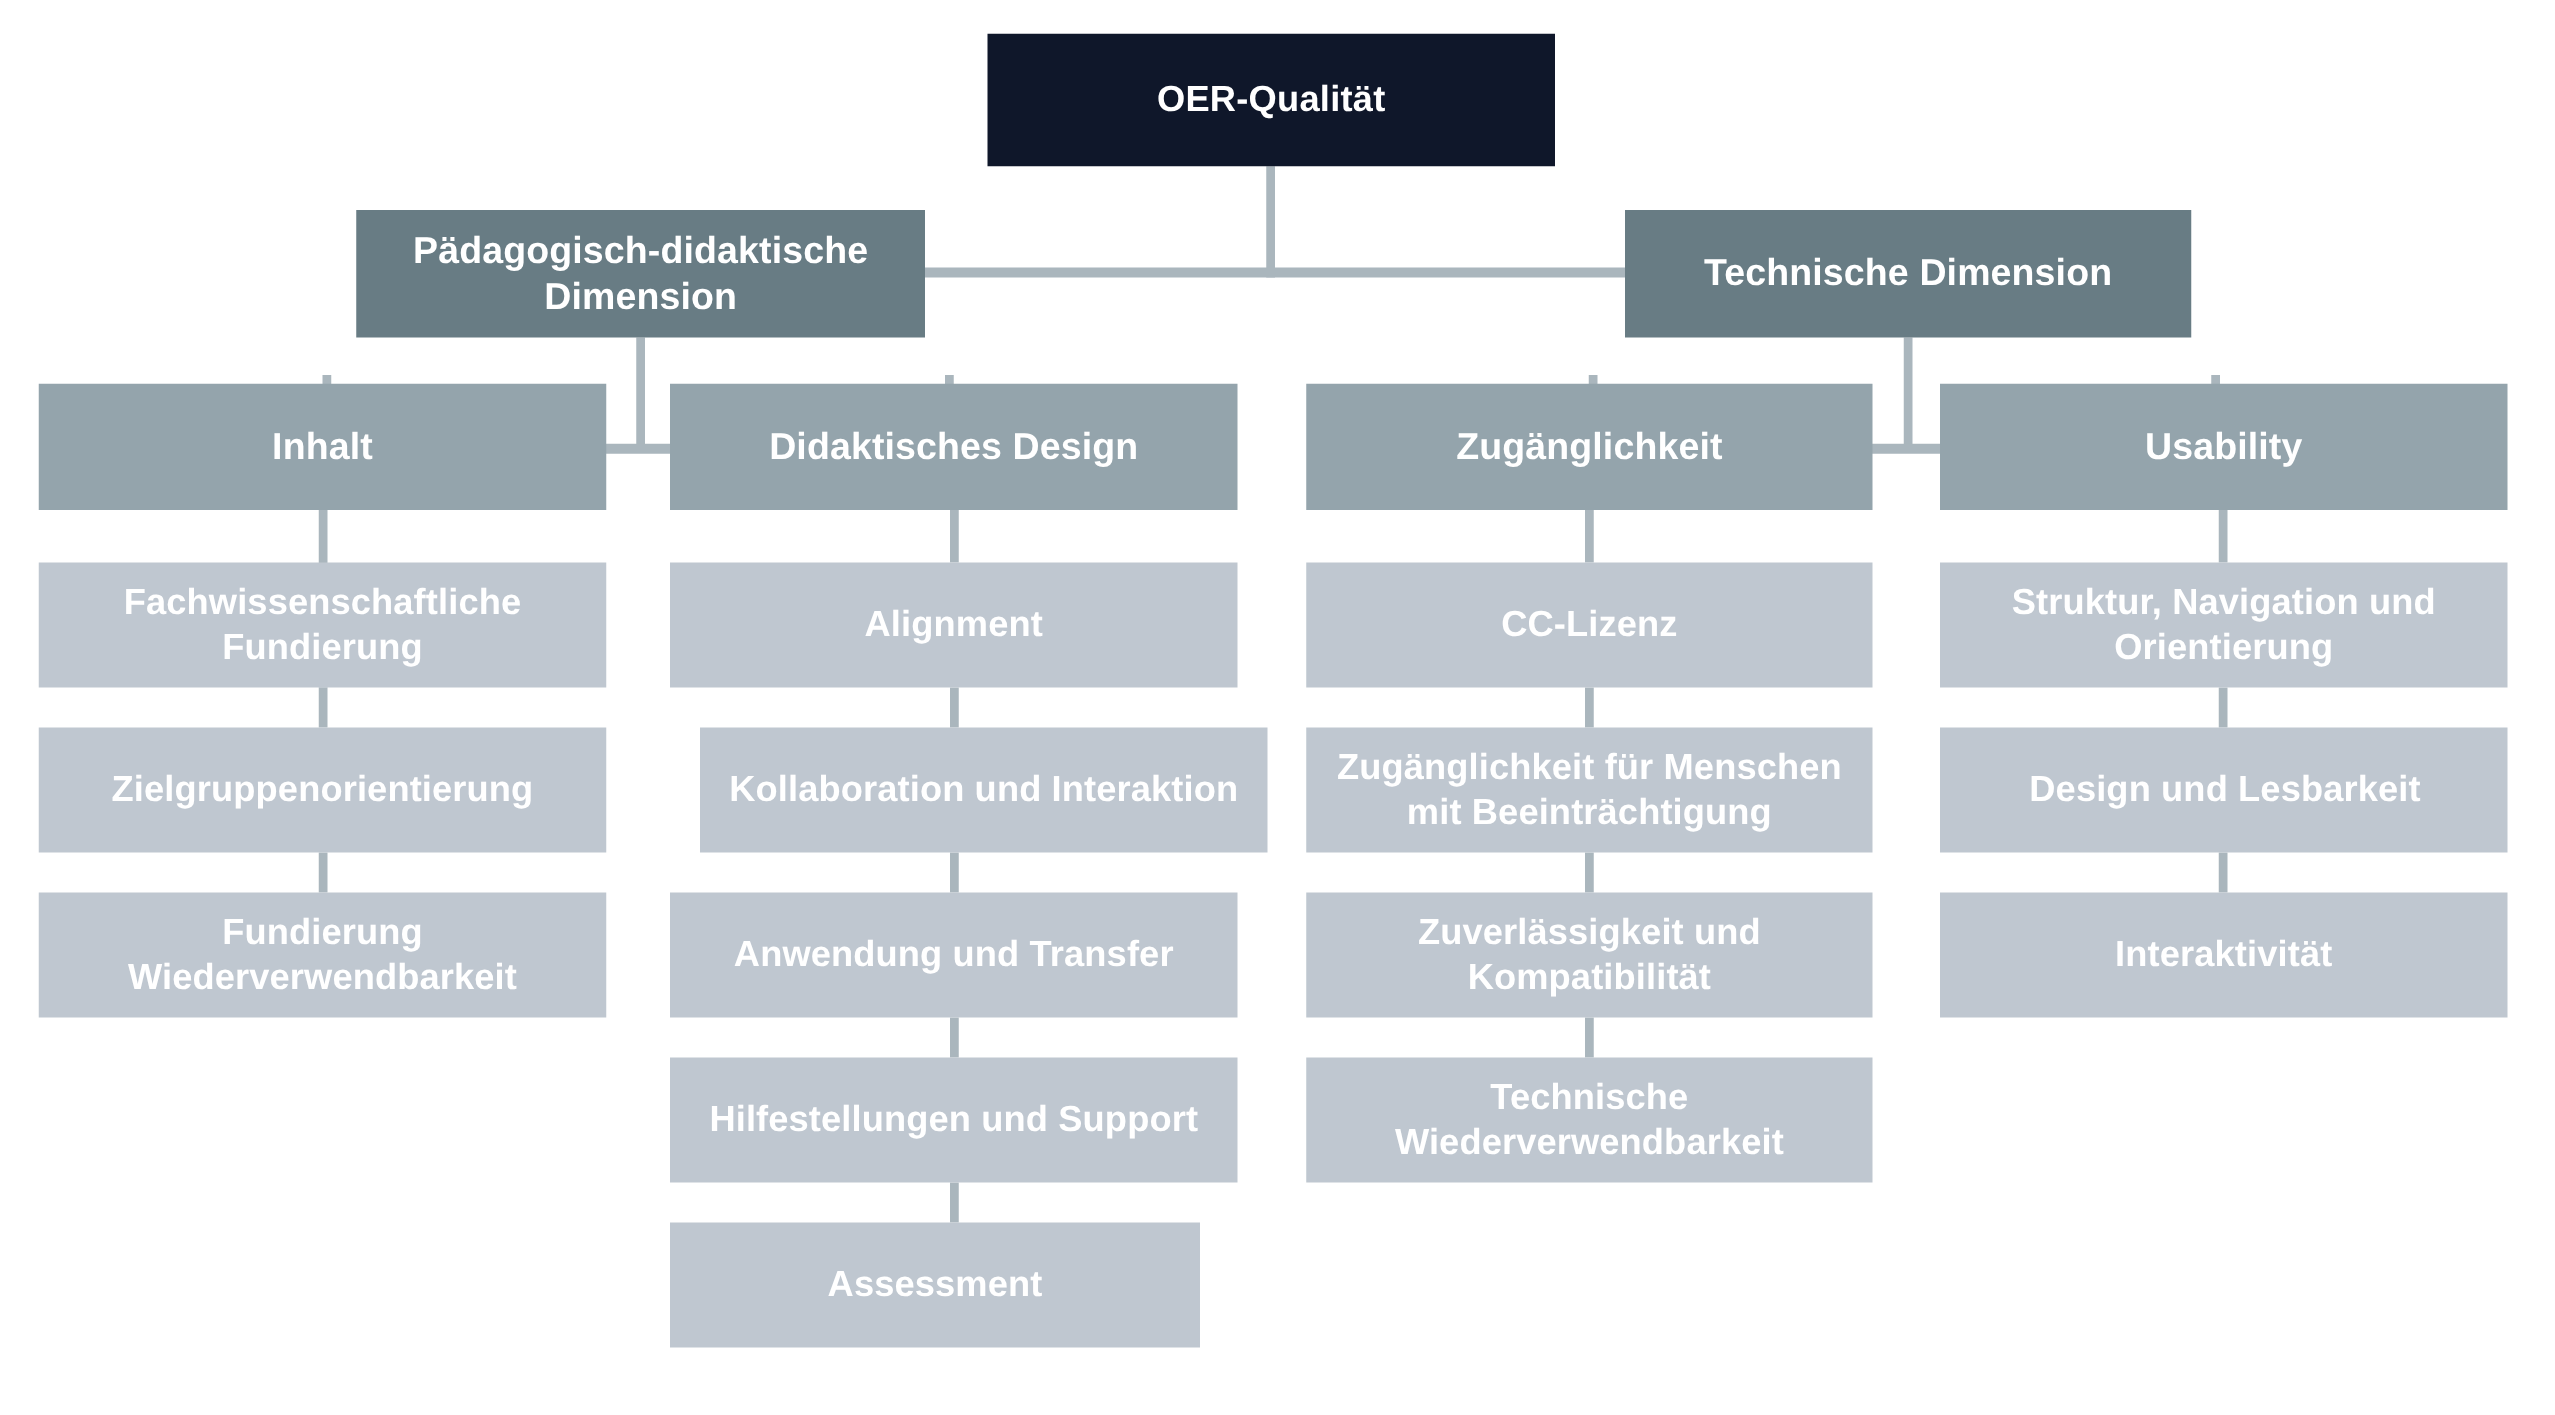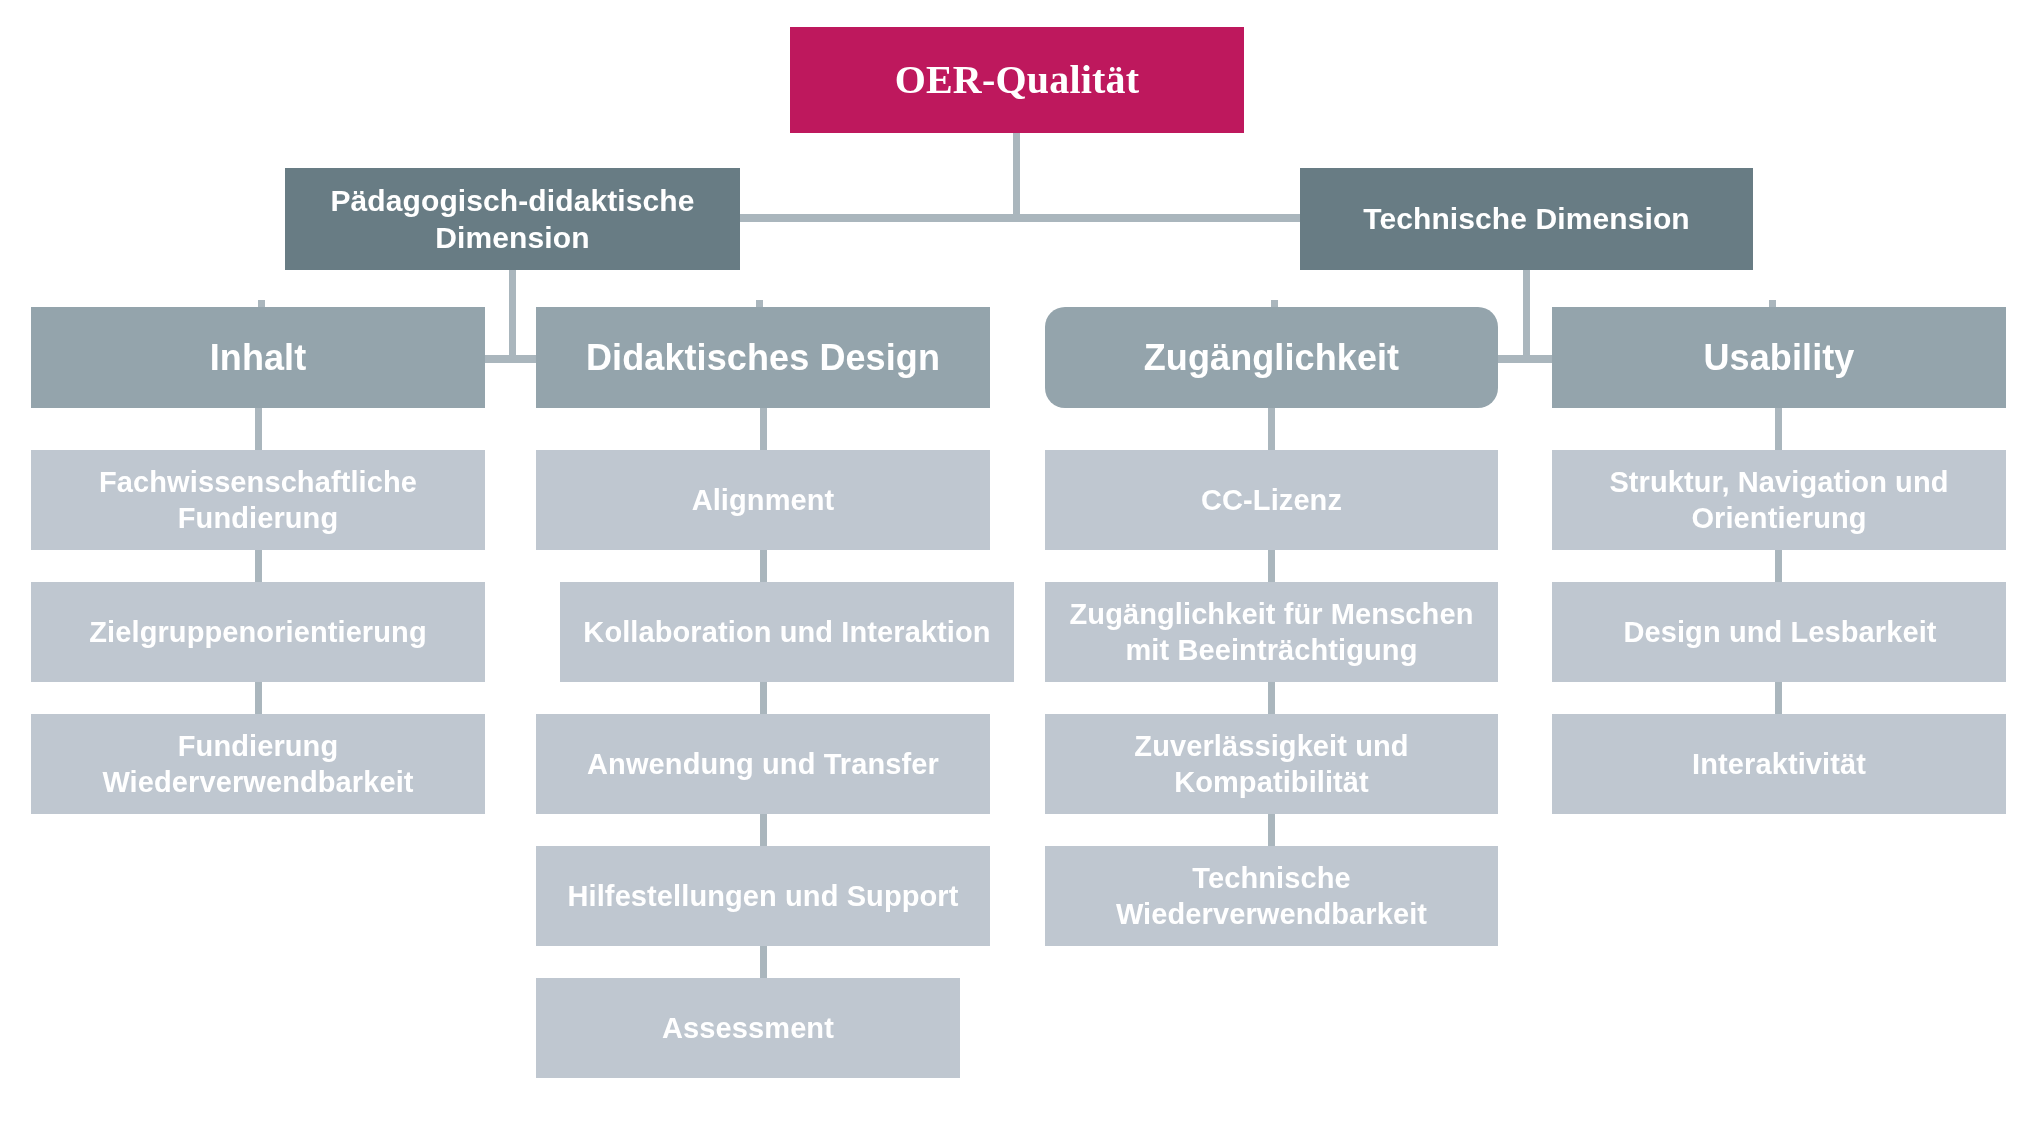--- a/index.html
+++ b/index.html
@@ -17,23 +17,23 @@
     align-items:center;
     justify-content:center;
     text-align:center;
     color:#ffffff;
     font-weight:bold;
     line-height:1.25;
     box-sizing:border-box;
     padding:4px 10px;
     z-index:3;
   }
-  .lvl0{background:#be185d;font-size:40px;letter-spacing:.2px;font-family:Liberation Serif, serif;}
+  .lvl0{background:#0f172a;font-size:29px;letter-spacing:.2px;}
   .lvl1{background:#687c84;font-size:30px;letter-spacing:.1px;}
-  .lvl2{background:#94a4ac;font-size:36px;letter-spacing:.1px;}
+  .lvl2{background:#94a4ac;font-size:30px;letter-spacing:.1px;}
   .lvl3{background:#bfc7d0;font-size:29px;letter-spacing:.1px;}
 
   .conn{position:absolute;background:#aab6bd;z-index:1;}
   .conn.v{width:7px;}
   .conn.h{height:8px;}
 </style>
 </head>
 <body>
 
 <div id="canvas">
@@ -78,21 +78,21 @@
   <div class="node lvl0" style="left:790px;top:27px;width:454px;height:106px;">OER-Qualität</div>
 
   <div class="node lvl1" style="left:285px;top:168px;width:455px;height:102px;">Pädagogisch-didaktische Dimension</div>
 
   <div class="node lvl1" style="left:1300px;top:168px;width:453px;height:102px;">Technische Dimension</div>
 
   <div class="node lvl2" style="left:31px;top:307px;width:454px;height:101px;">Inhalt</div>
 
   <div class="node lvl2" style="left:536px;top:307px;width:454px;height:101px;">Didaktisches Design</div>
 
-  <div class="node lvl2" style="left:1045px;top:307px;width:453px;height:101px;border-radius:20px;">Zugänglichkeit</div>
+  <div class="node lvl2" style="left:1045px;top:307px;width:453px;height:101px;">Zugänglichkeit</div>
 
   <div class="node lvl2" style="left:1552px;top:307px;width:454px;height:101px;">Usability</div>
 
   <div class="node lvl3" style="left:31px;top:450px;width:454px;height:100px;">Fachwissenschaftliche Fundierung</div>
   <div class="node lvl3" style="left:31px;top:582px;width:454px;height:100px;">Zielgruppenorientierung</div>
   <div class="node lvl3" style="left:31px;top:714px;width:454px;height:100px;">Fundierung Wiederverwendbarkeit</div>
 
   <div class="node lvl3" style="left:536px;top:450px;width:454px;height:100px;">Alignment</div>
   <div class="node lvl3" style="left:536px;top:582px;width:454px;height:100px;margin-left:24px;">Kollaboration und Interaktion</div>
   <div class="node lvl3" style="left:536px;top:714px;width:454px;height:100px;">Anwendung und Transfer</div>

